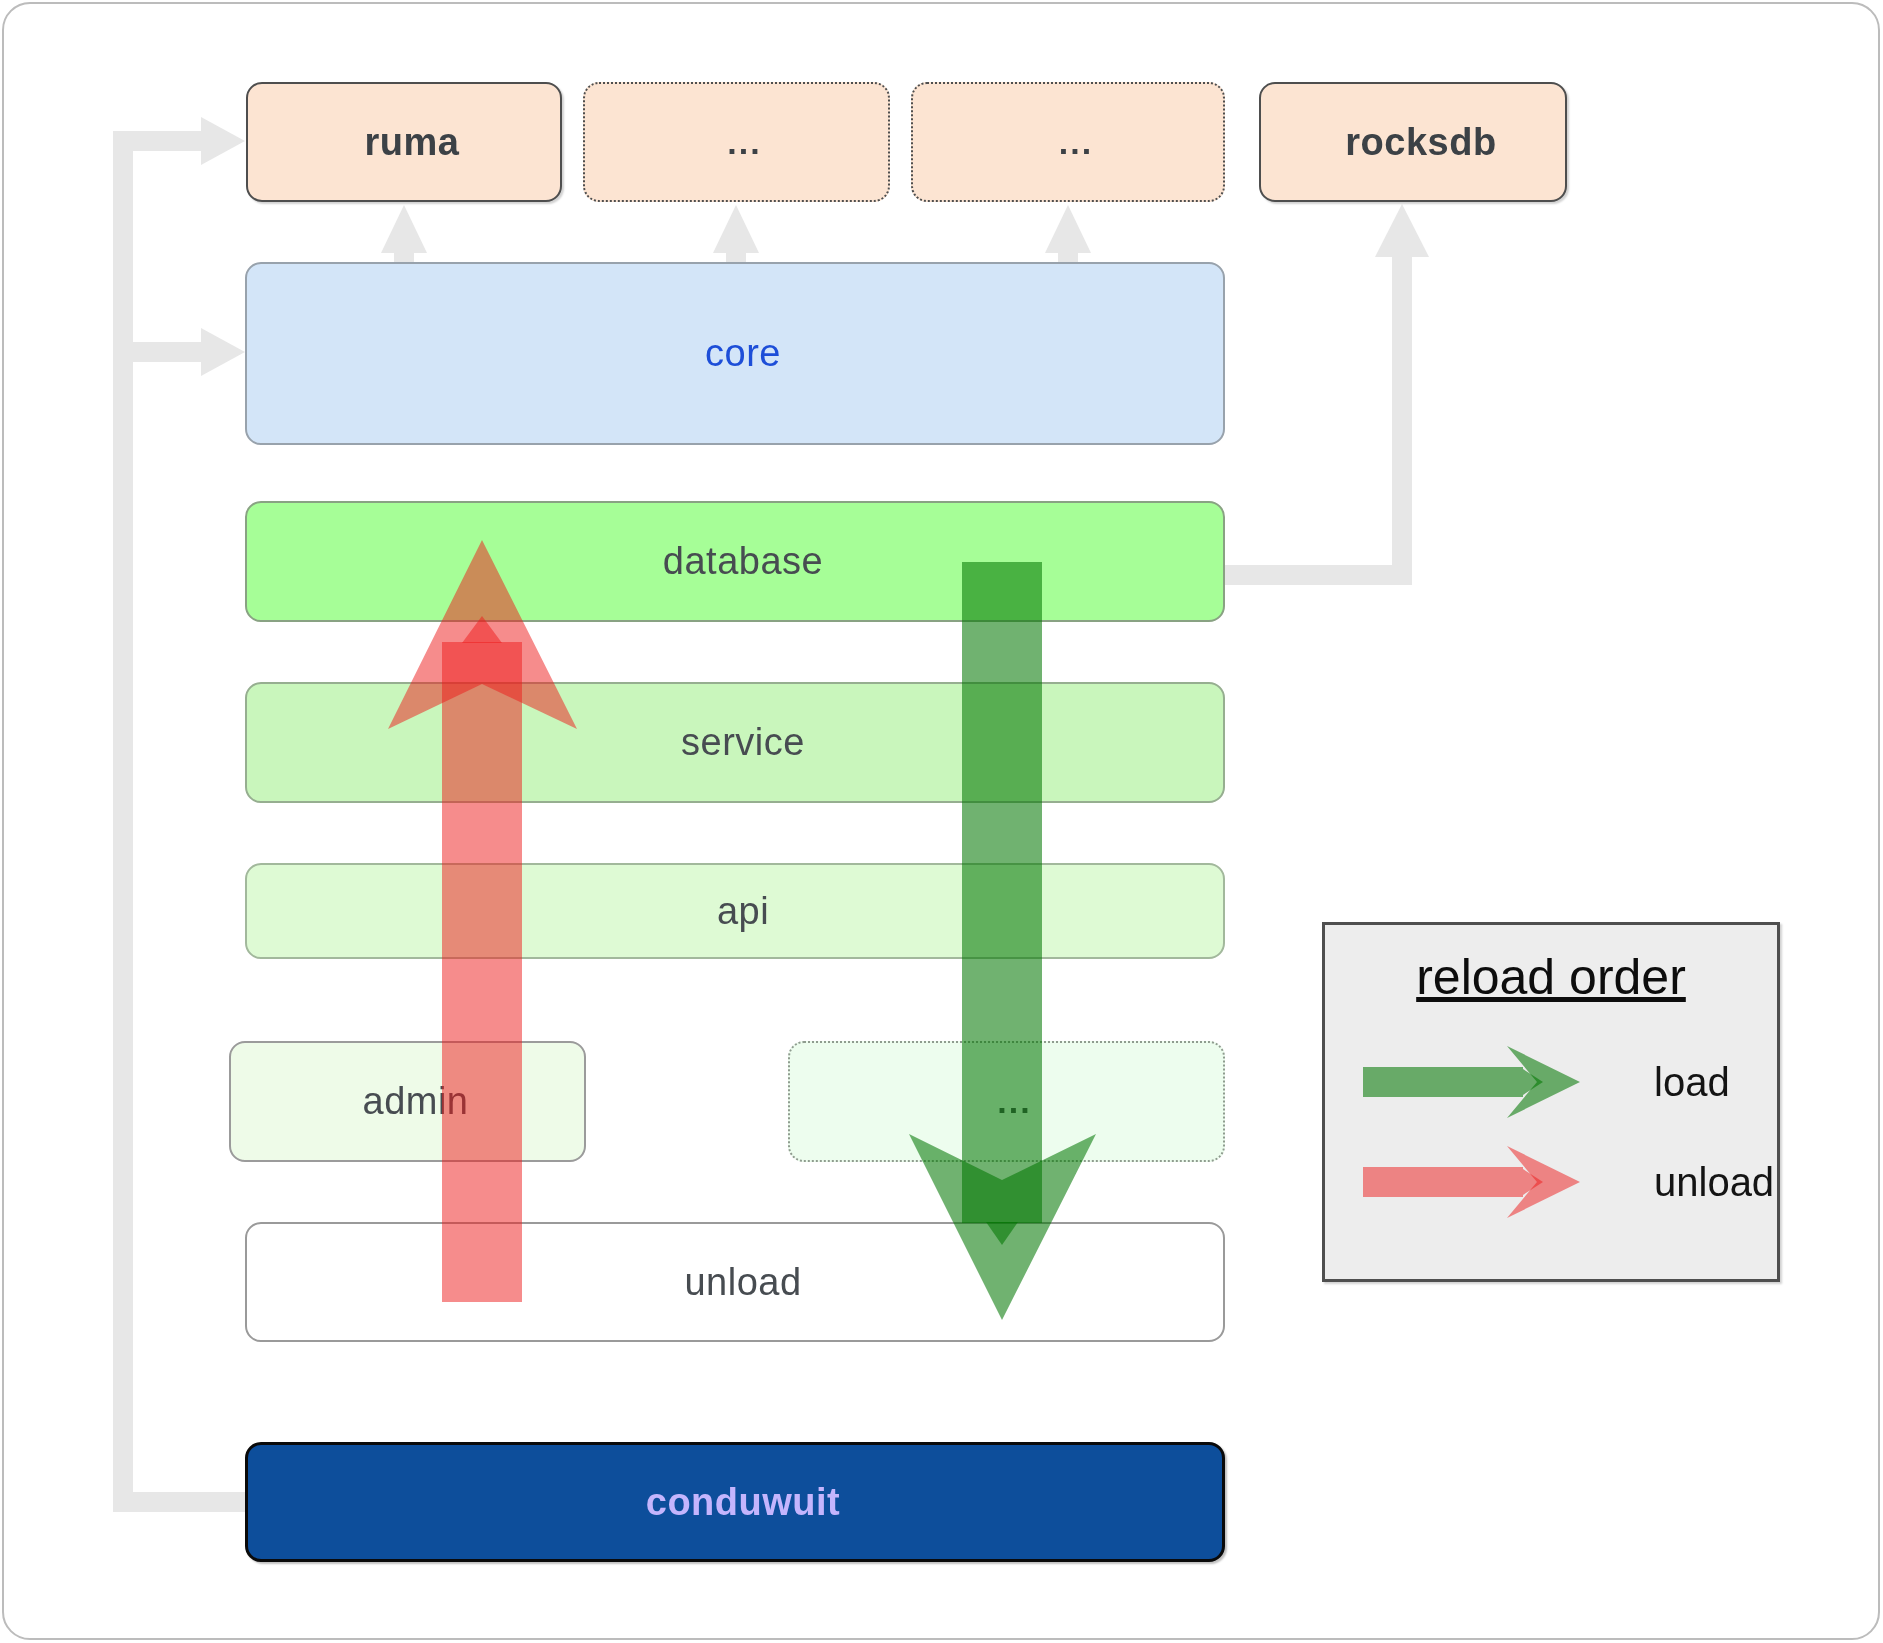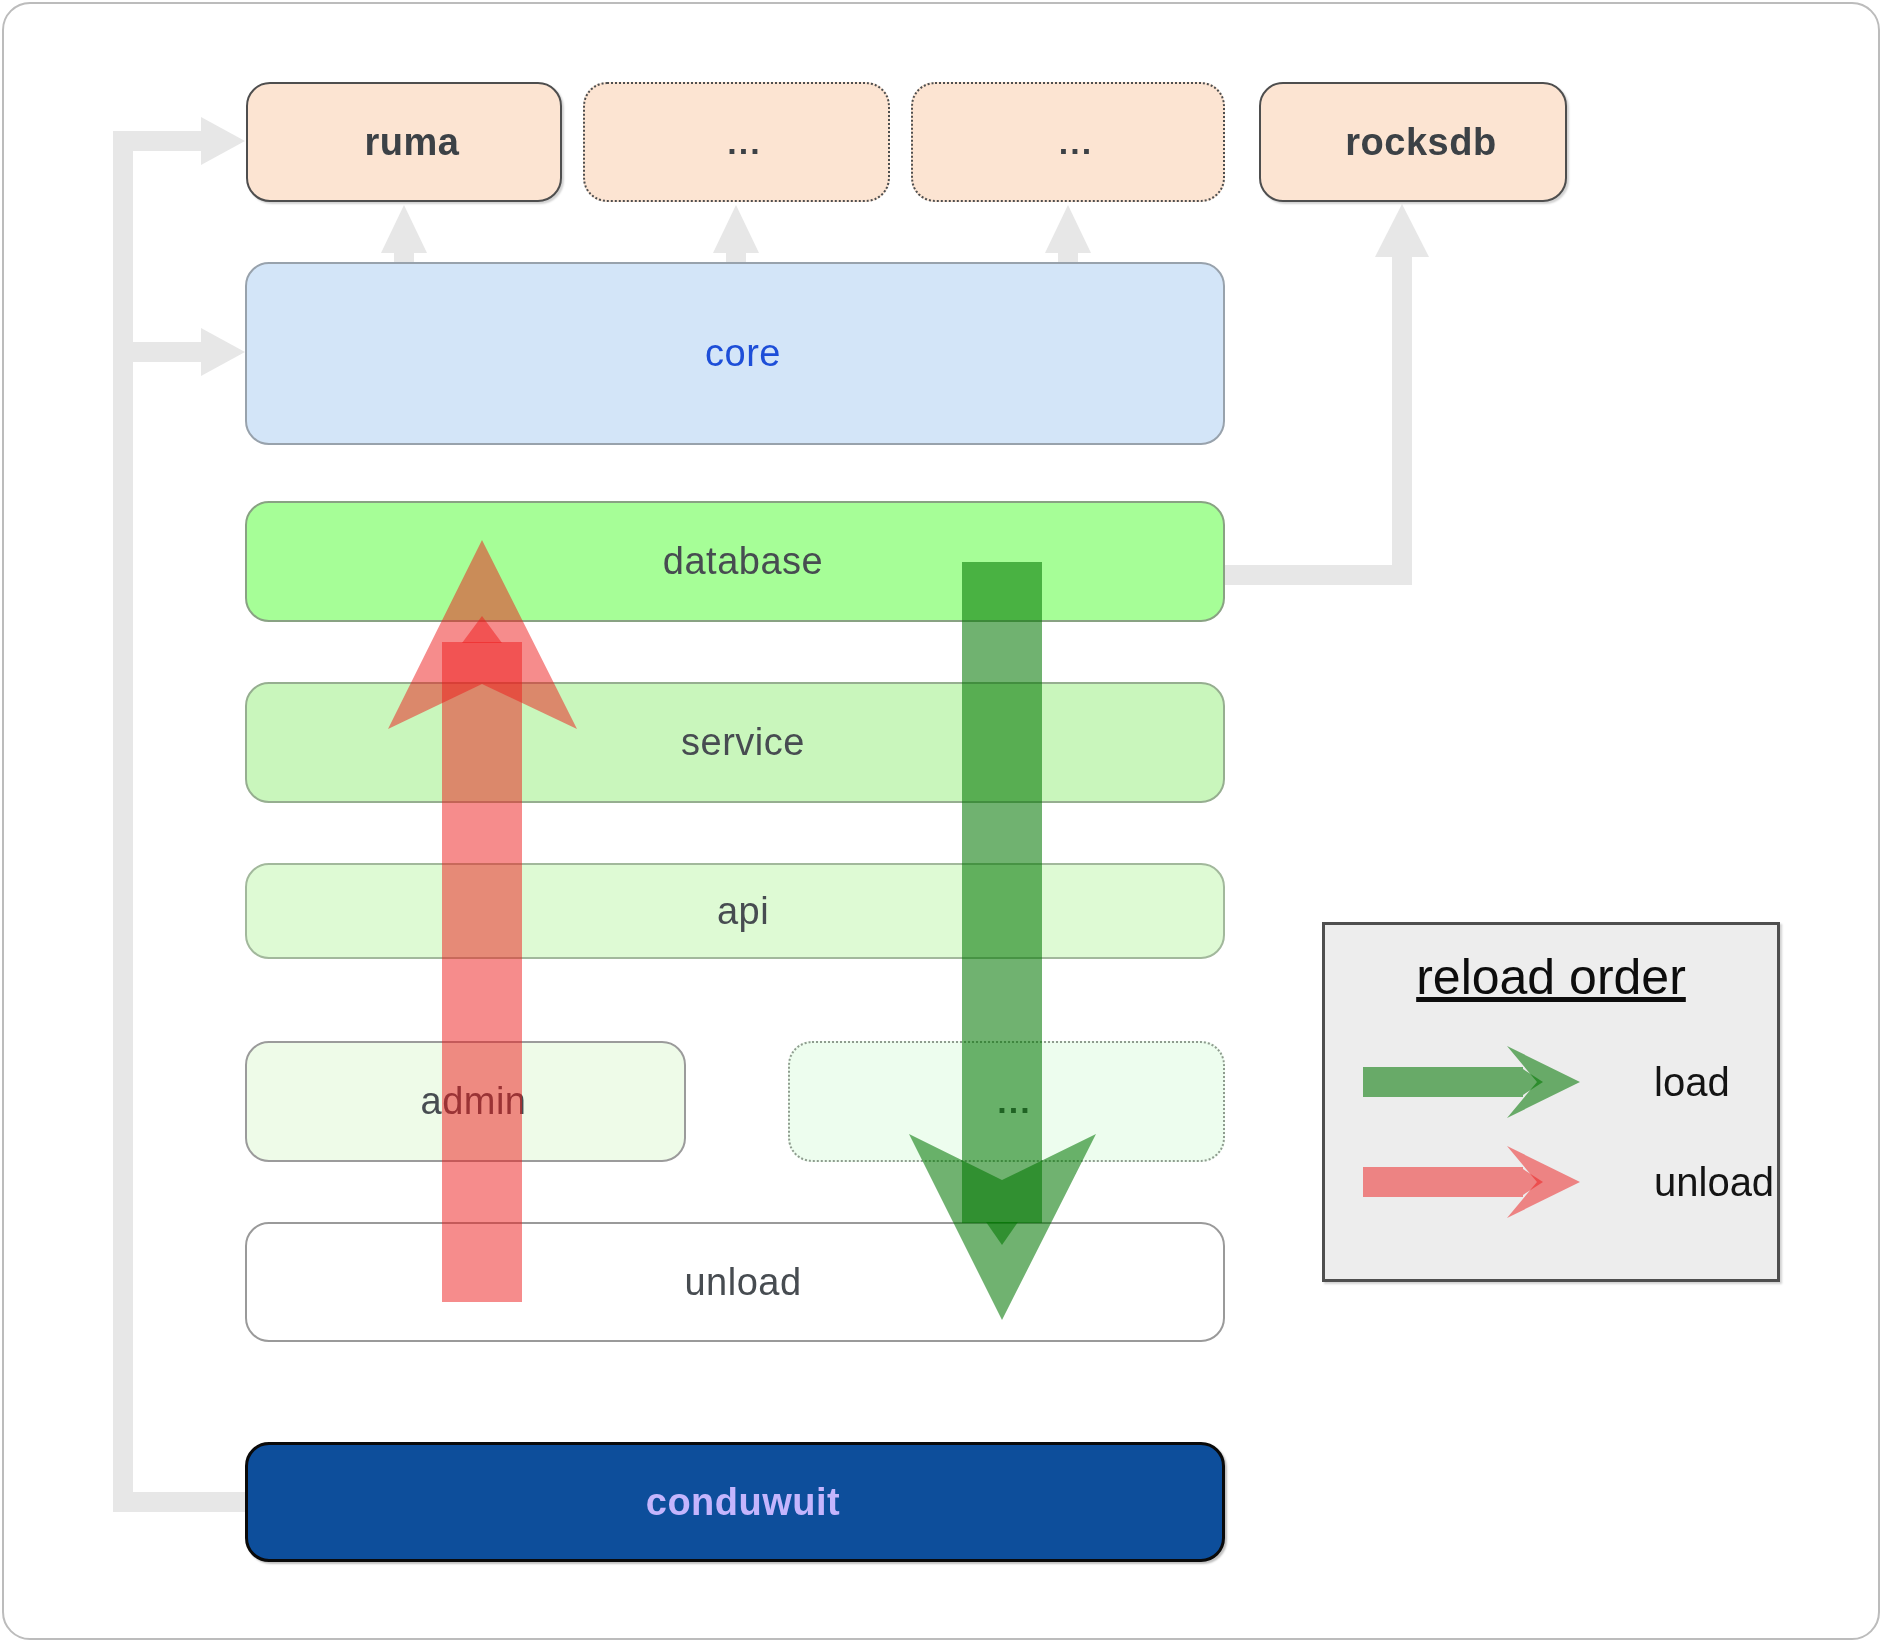--- a/index.html
+++ b/index.html
@@ -22,21 +22,21 @@
     position: absolute;
     left: 0; top: 0;
     pointer-events: none;
   }
   .box {
     position: absolute;
     box-sizing: border-box;
     display: flex;
     align-items: center;
     justify-content: center;
-    border-radius: 24px;
+    border-radius: 16px;
     font-size: 38px;
     font-weight: 500;
     color: #474c51;
     letter-spacing: 0.5px;
     padding-left: 16px;
   }
   .peach   { background: #fce4d2; border: 2px solid #4e4e4e; font-weight: 600; color: #3c4146;
              box-shadow: 2px 2px 2px rgba(0,0,0,0.18); }
   .peach.dotted { border: 2px dotted #4e4e4e; box-shadow: none; }
   .blue    { background: #d3e5f8; border: 2px solid #98a2ac; color: #1d4ed8; }
@@ -106,21 +106,21 @@
   <div class="box peach" style="left:246px; top:82px; width:316px; height:120px;">ruma</div>
   <div class="box peach dotted dots-label" style="left:583px; top:82px; width:307px; height:120px;">...</div>
   <div class="box peach dotted dots-label" style="left:911px; top:82px; width:314px; height:120px;">...</div>
   <div class="box peach" style="left:1259px; top:82px; width:308px; height:120px;">rocksdb</div>
 
   <div class="box blue" style="left:245px; top:262px; width:980px; height:183px;">core</div>
   <div class="box green1" style="left:245px; top:501px; width:980px; height:121px;">database</div>
   <div class="box green2" style="left:245px; top:682px; width:980px; height:121px;">service</div>
   <div class="box green3" style="left:245px; top:863px; width:980px; height:96px;">api</div>
 
-  <div class="box green4" style="left:245px; top:1041px; width:441px; height:121px;">admin</div>
+  <div class="box green4" style="left:229px; top:1041px; width:357px; height:121px;">admin</div>
   <div class="box green5 dots-label" style="left:788px; top:1041px; width:437px; height:121px;">...</div>
 
   <div class="box white" style="left:245px; top:1222px; width:980px; height:120px;">unload</div>
   <div class="box navy" style="left:245px; top:1442px; width:980px; height:120px;">conduwuit</div>
 
   <div id="legend"></div>
   <div id="legend-title">reload order</div>
   <div id="legend-label-load" class="legend-label">load</div>
   <div id="legend-label-unload" class="legend-label">unload</div>
 

